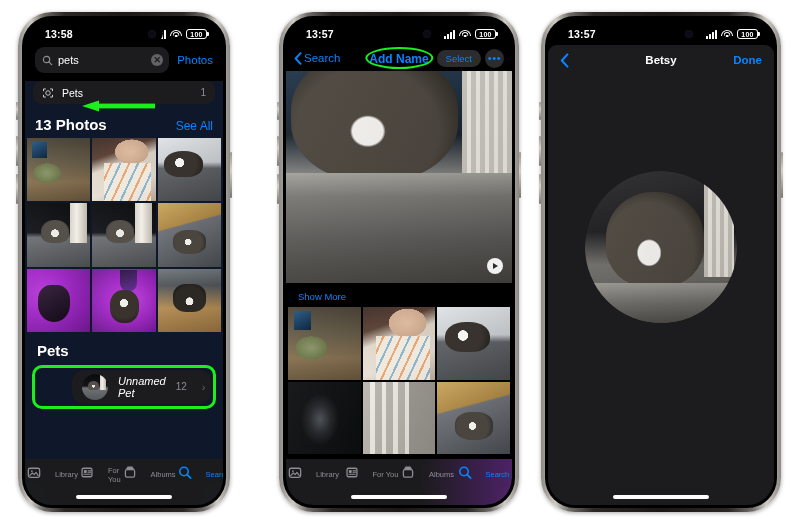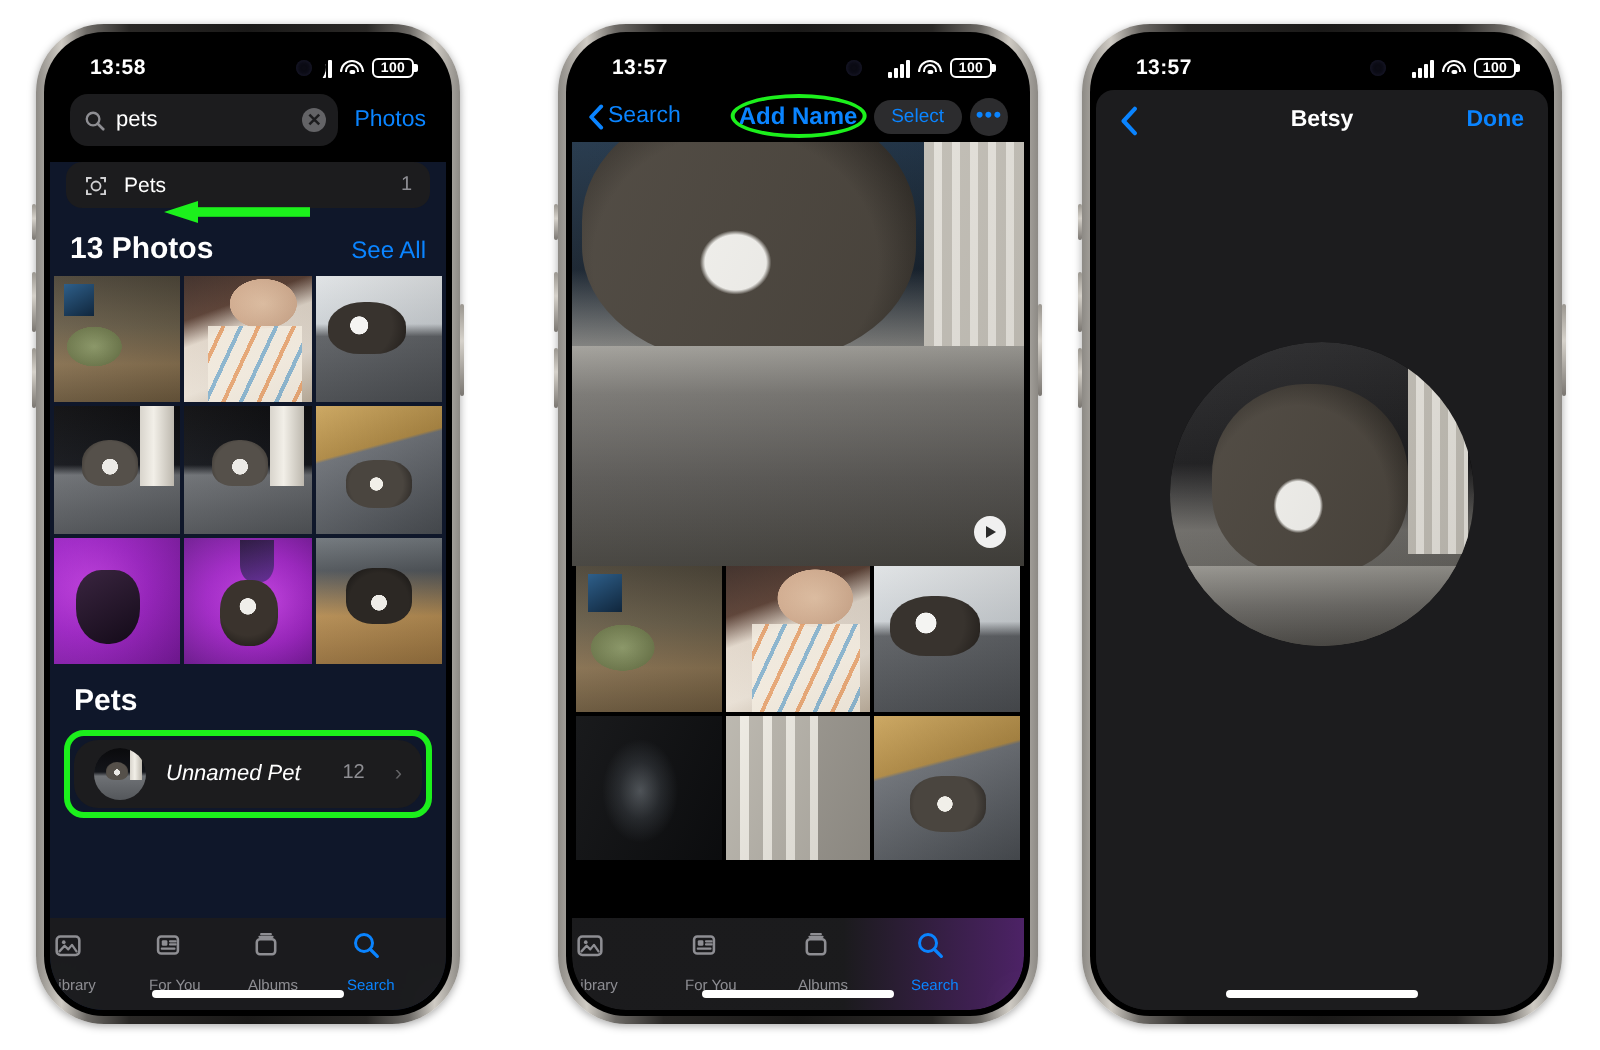--- a/index.html
+++ b/index.html
@@ -176,36 +176,36 @@
     margin: 0 7px;
     border: 3px solid #1cf01c;
     border-radius: 10px;
     padding: 2px;
   }
   .pet-row {
     background: #1c1c1e;
     border-radius: 12px;
     height: 34px;
     display: flex; align-items: center;
-    padding: 0 10px; gap: 10px;
+    padding: 0 10px; gap: 10px; margin-left: 35px;
   }
   .pet-avatar { width: 26px; height: 26px; border-radius: 50%; overflow: hidden; position: relative; flex: none; background:#2c2c2e;}
   .pet-name { color: #fff; font-size: 11px; font-style: italic; }
   .pet-count { margin-left: auto; color: #8e8e93; font-size: 10px; }
   .chev { color: #636366; font-size: 11px; margin-left: 5px; }
 
   .tabbar {
     position: absolute; bottom: 0; left: 0; right: 0;
     height: 46px;
     background: rgba(28,28,30,.96);
     backdrop-filter: blur(8px);
     display: flex; align-items: flex-start; padding-top: 5px;
     z-index: 6;
   }
-  .tab { flex: 1; display: flex; flex-direction: column; align-items: flex-start; gap: 2px; }
+  .tab { flex: 1; display: flex; flex-direction: row; align-items: center; gap: 12px; }
   .tab .lbl { font-size: 7.5px; color: #8e8e93; }
   .tab.active .lbl { color: #0a84ff; }
   .tab svg { width: 18px; height: 17px; }
 
   
   .navbar2 {
     height: 26px;
     display: flex; align-items: center;
     padding: 0 8px;
     background: #000;
@@ -557,20 +557,21 @@
         <div class="hero">
           <div class="art art-hero-cat" style="position:absolute;inset:0;">
             <div class="rad"></div>
               <div class="fur"></div>
               <div class="cushion"></div>
               <div class="sheen"></div>
           </div>
           <div class="play-badge"></div>
         </div>
 
+        <div class="showmore">Show More</div>
 
         <div class="grid3" id="p2grid">
             <div class="cell">
               <div class="art art-highchair">
                 <div class="sheen"></div>
               </div>
             </div>
             <div class="cell">
               <div class="art art-baby">
                 <div class="sheen"></div>

